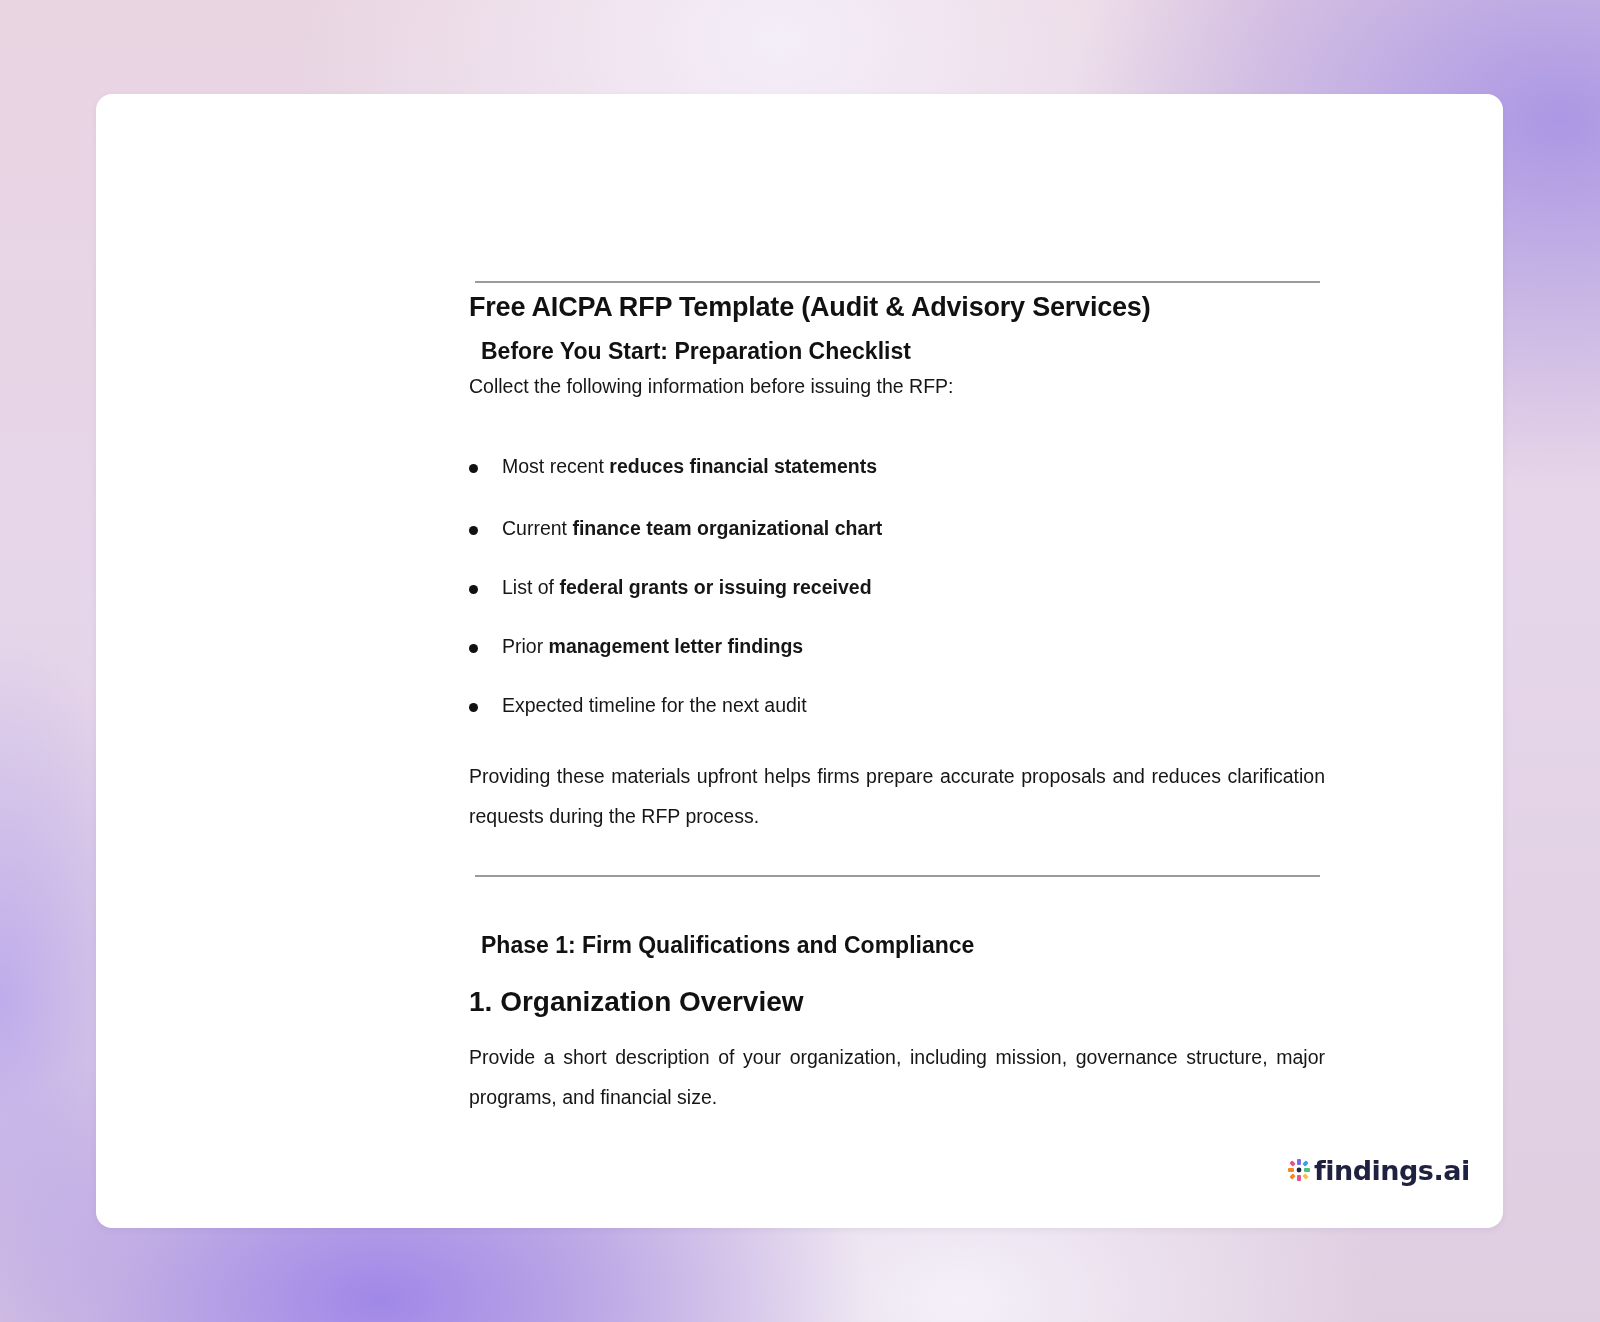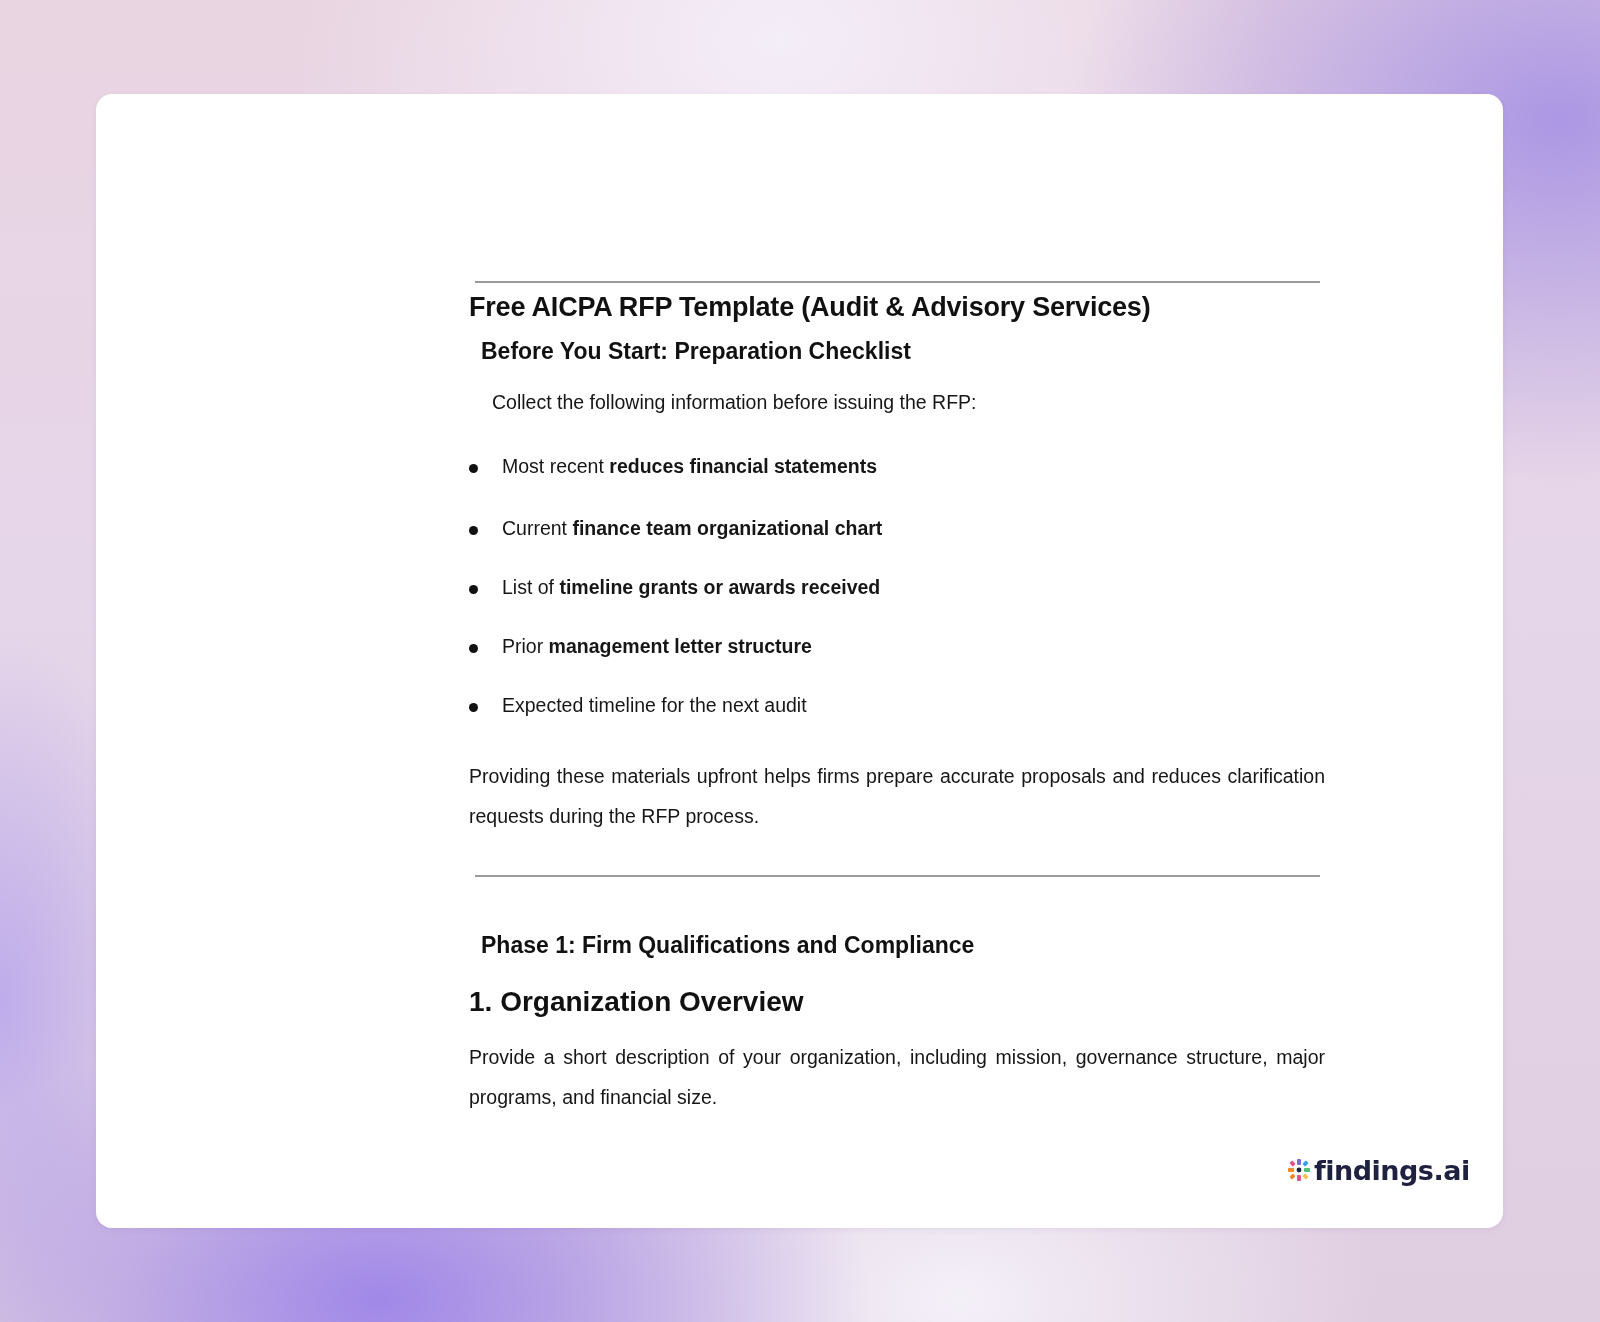--- a/index.html
+++ b/index.html
@@ -114,38 +114,38 @@
 
 <div class="card">
   <div class="doc">
 
     <h1 class="title">Free AICPA RFP Template (Audit &amp; Advisory Services)</h1>
 
     <div class="rule" style="top:187px;"></div>
 
     <h2 class="h2" style="top:232px;">Before You Start: Preparation Checklist</h2>
 
-    <p class="p" style="top:288px;margin-left:23px;">Collect the following information before issuing the RFP:</p>
+    <p class="p" style="top:272px;">Collect the following information before issuing the RFP:</p>
 
     <div>
       <div class="li" style="top:361px;">
         <span class="bullet" style="left:-33px;"></span>
         <span style="position:absolute;left:0;top:0;"><span>Most recent </span><b>reduces financial statements</b></span>
       </div>
       <div class="li" style="top:423px;">
         <span class="bullet" style="left:-33px;"></span>
         <span style="position:absolute;left:0;top:0;"><span>Current </span><b>finance team organizational chart</b></span>
       </div>
       <div class="li" style="top:482px;">
         <span class="bullet" style="left:-33px;"></span>
-        <span style="position:absolute;left:0;top:0;"><span>List of </span><b>timeline grants or awards received</b></span>
+        <span style="position:absolute;left:0;top:0;"><span>List of </span><b>federal grants or issuing received</b></span>
       </div>
       <div class="li" style="top:541px;">
         <span class="bullet" style="left:-33px;"></span>
-        <span style="position:absolute;left:0;top:0;"><span>Prior </span><b>management letter structure</b></span>
+        <span style="position:absolute;left:0;top:0;"><span>Prior </span><b>management letter findings</b></span>
       </div>
       <div class="li" style="top:600px;">
         <span class="bullet" style="left:-33px;"></span>
         <span style="position:absolute;left:0;top:0;"><span>Expected timeline for the next audit</span><b></b></span>
       </div>
     </div>
 
     <p class="p justify" style="top:662px;">Providing these materials upfront helps firms prepare accurate proposals and reduces clarification requests during the RFP process.</p>
 
     <div class="rule" style="top:781px;"></div>

